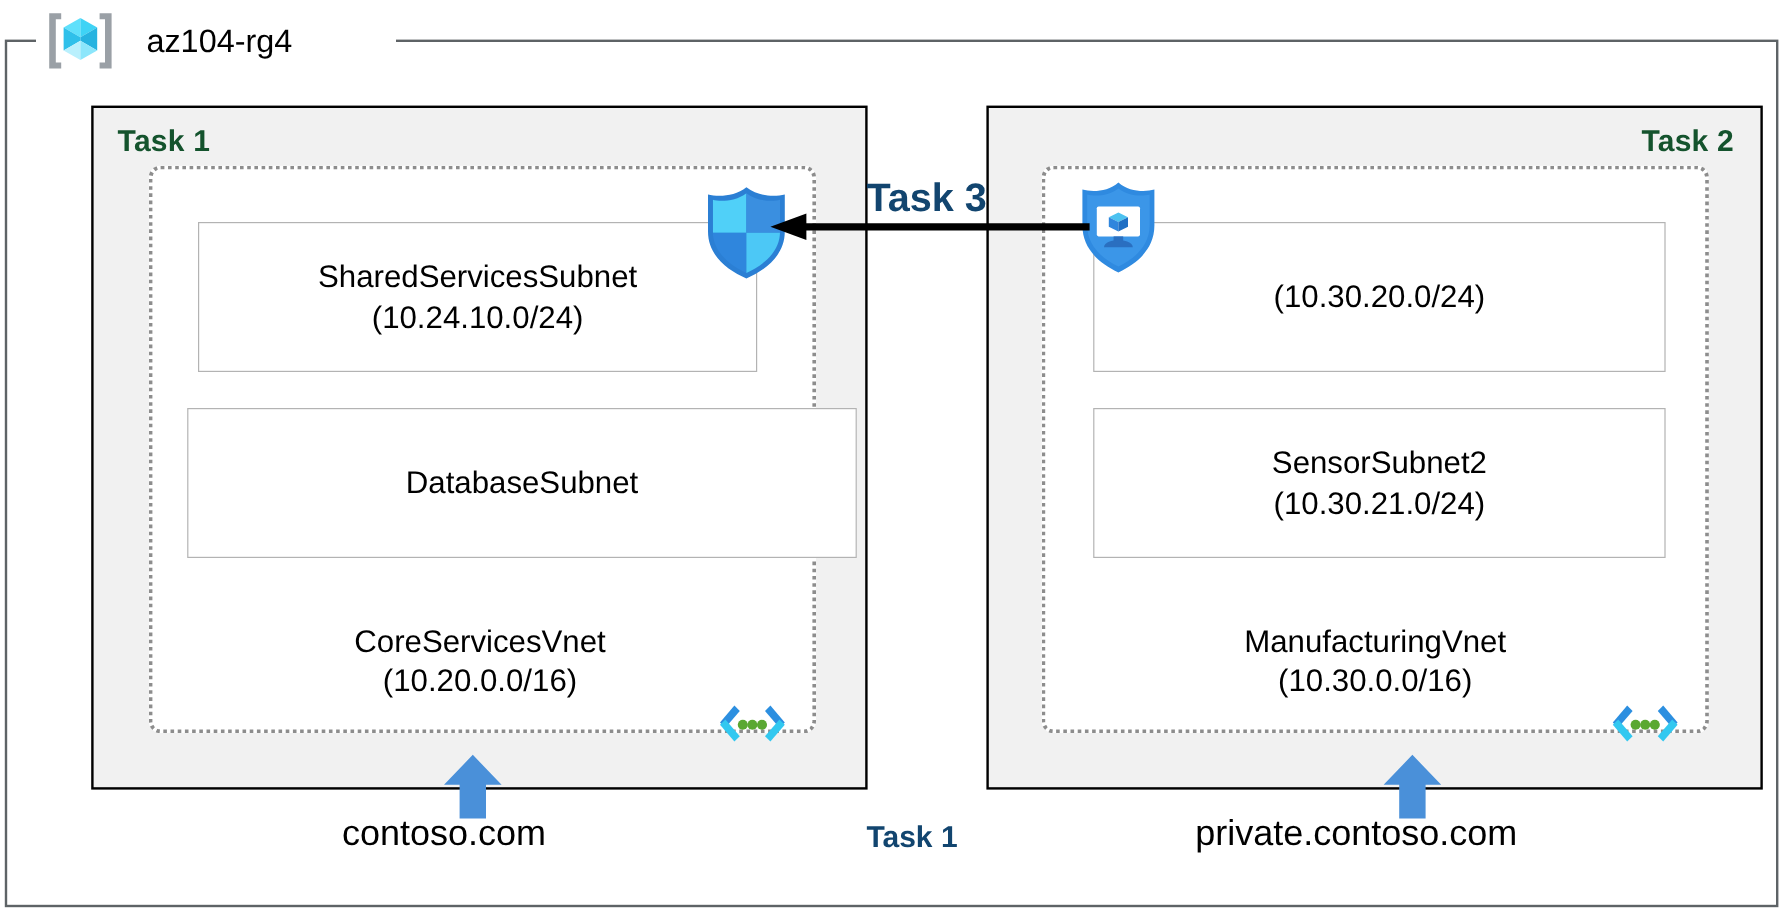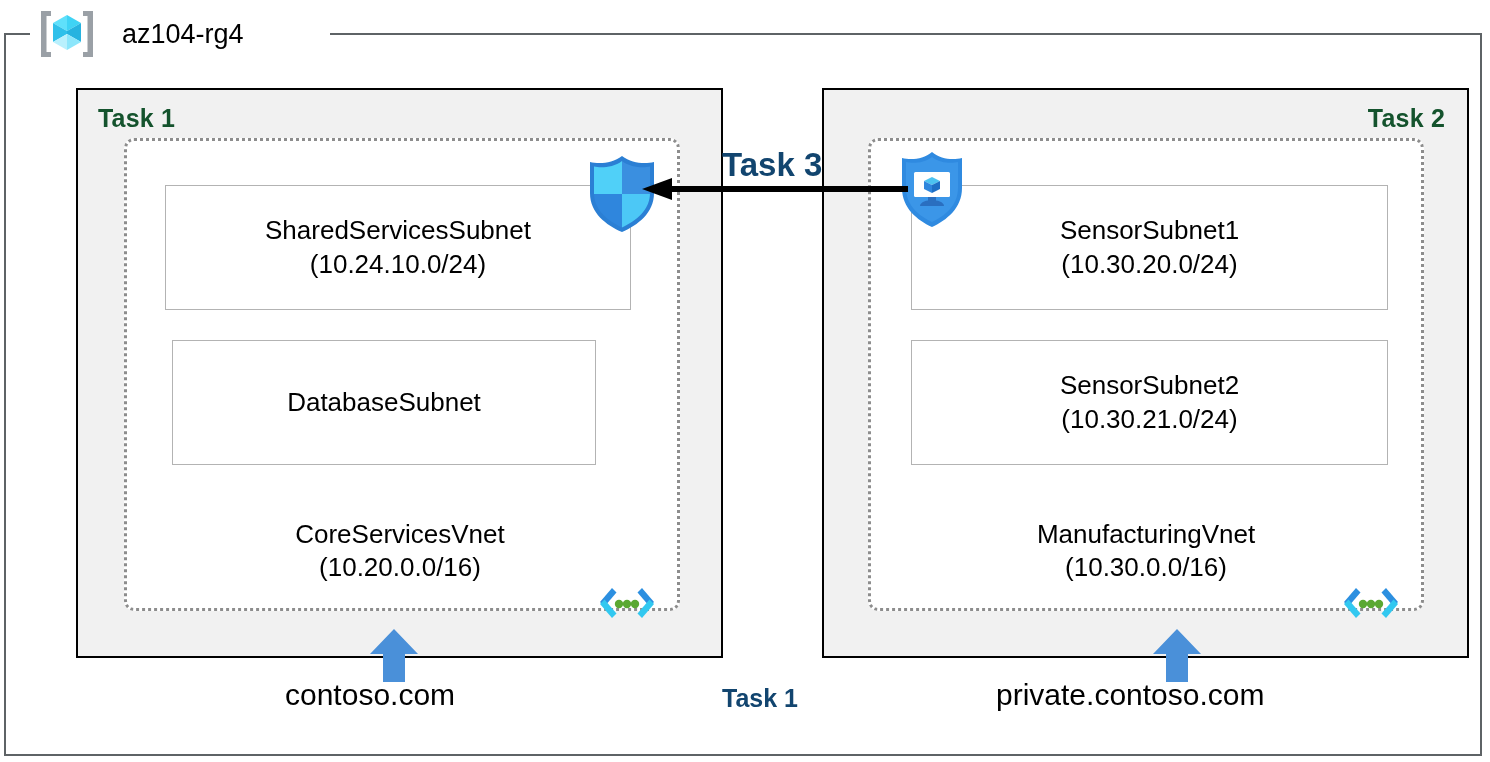--- a/index.html
+++ b/index.html
@@ -57,21 +57,21 @@
   
   .subnet{
     position:absolute;background:#ffffff;border:1px solid #b3b3b3;
     box-sizing:border-box;display:flex;flex-direction:column;
     align-items:center;justify-content:center;
   }
   .subnet-name,.subnet-cidr,.vnet-name,.vnet-cidr{
     font-size:26px;line-height:1.28;color:#000000;white-space:nowrap;
   }
   #subnet-shared{left:165px;top:185px;width:466px;height:125px;}
-  #subnet-db{left:172px;top:340px;width:424px;height:125px;}
+  #subnet-db{left:156px;top:340px;width:558px;height:125px;}
   #subnet-s1{left:911px;top:185px;width:477px;height:125px;}
   #subnet-s2{left:911px;top:340px;width:477px;height:125px;}
 
   
   .vnet-caption{
     position:absolute;text-align:center;width:420px;
   }
   #vnet1-caption{left:190px;top:518px;}
   #vnet2-caption{left:936px;top:518px;}
 
@@ -168,21 +168,20 @@
   </svg>
 </span>
 
 <div id="task2-box" class="task-box">
   <span id="task2-label" class="task-label">Task 2</span>
 </div>
 
 <div id="vnet2" class="vnet"></div>
 
 <div id="subnet-s1" class="subnet">
-  <span class="subnet-name">SensorSubnet1</span>
   <span class="subnet-cidr">(10.30.20.0/24)</span>
 </div>
 
 <div id="subnet-s2" class="subnet">
   <span class="subnet-name">SensorSubnet2</span>
   <span class="subnet-cidr">(10.30.21.0/24)</span>
 </div>
 
 <div id="vnet2-caption" class="vnet-caption">
   <div class="vnet-name">ManufacturingVnet</div>

